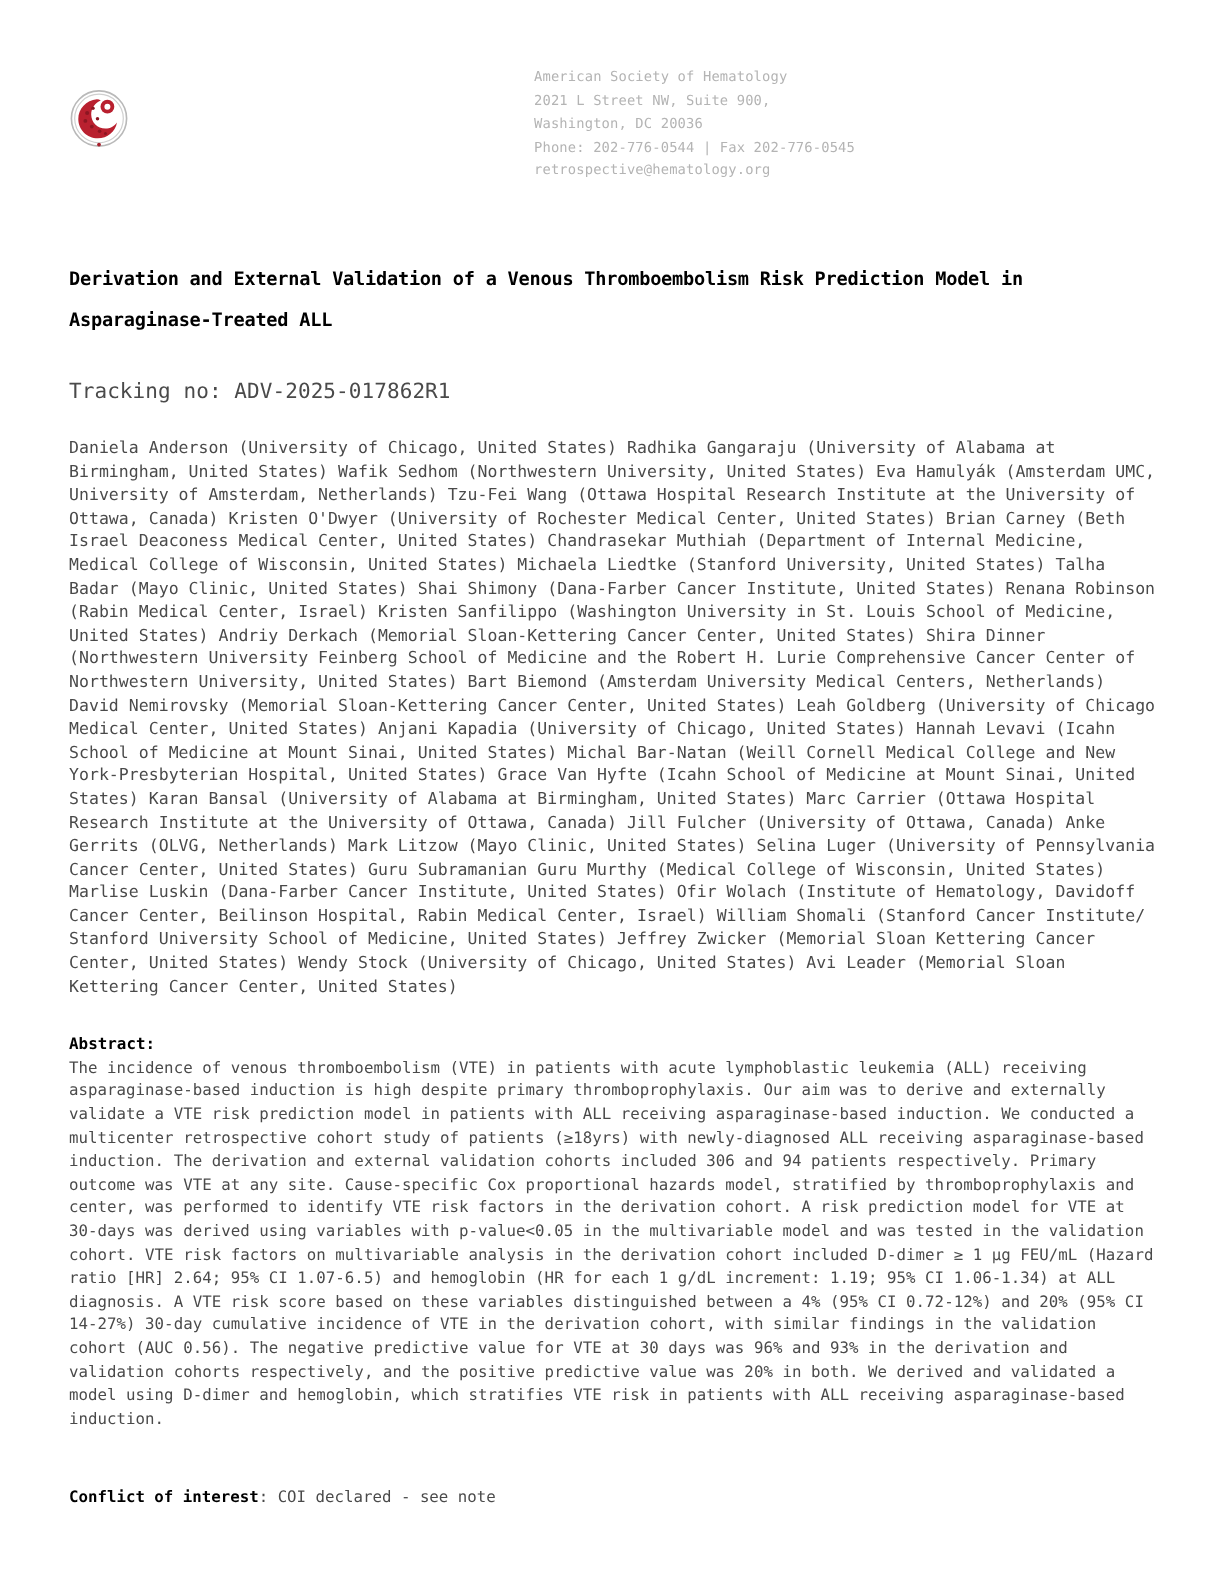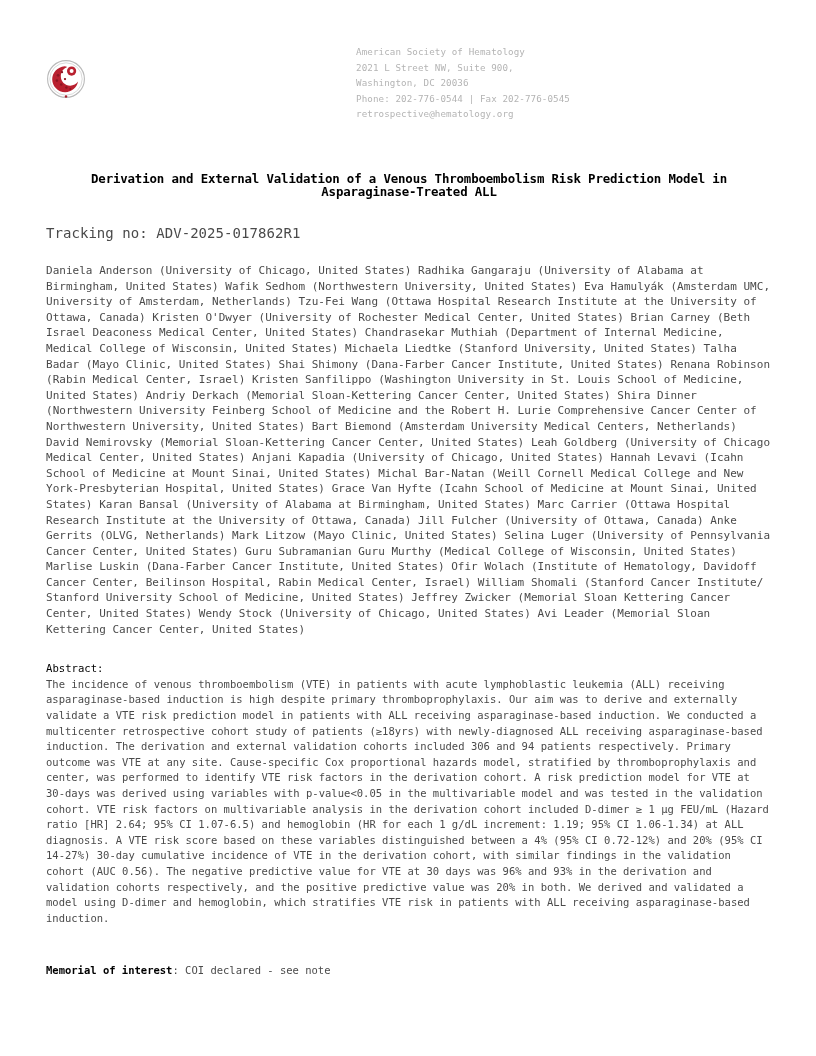--- a/index.html
+++ b/index.html
@@ -82,45 +82,44 @@
   .content {
     position: absolute;
     left: 46px;
     top: 172px;
     width: 726px;
   }
   .doc-title {
     font-weight: bold;
     color: #000000;
     font-size: 12.4px;
-    line-height: 13px;
+    line-height: 27px;
     letter-spacing: -0.15px;
     margin: 0;
-    text-align: center;
   }
   .tracking {
     color: #4a4a4a;
     font-size: 14px;
     line-height: 16px;
     margin-top: 27px;
     letter-spacing: 0.05px;
   }
   .authors {
     color: #4a4a4a;
     font-size: 11px;
     line-height: 15.6px;
     margin-top: 22px;
     text-align: left;
     letter-spacing: 0.02px;
   }
   .section {
     margin-top: 24px;
   }
   .section-label {
-    font-weight: normal;
+    font-weight: bold;
     color: #000000;
     font-size: 10.6px;
     line-height: 15.6px;
   }
   .abstract-body {
     color: #4a4a4a;
     font-size: 10.5px;
     line-height: 15.6px;
     letter-spacing: 0.02px;
   }
@@ -183,19 +182,19 @@
     <div class="tracking">Tracking no: ADV-2025-017862R1</div>
 
     <div class="authors">Daniela Anderson (University of Chicago, United States) Radhika Gangaraju (University of Alabama at Birmingham, United States) Wafik Sedhom (Northwestern University, United States) Eva Hamulyák (Amsterdam UMC, University of Amsterdam, Netherlands) Tzu-Fei Wang (Ottawa Hospital Research Institute at the University of Ottawa, Canada) Kristen O'Dwyer (University of Rochester Medical Center, United States) Brian Carney (Beth Israel Deaconess Medical Center, United States) Chandrasekar Muthiah (Department of Internal Medicine, Medical College of Wisconsin, United States) Michaela Liedtke (Stanford University, United States) Talha Badar (Mayo Clinic, United States) Shai Shimony (Dana-Farber Cancer Institute, United States) Renana Robinson (Rabin Medical Center, Israel) Kristen Sanfilippo (Washington University in St. Louis School of Medicine, United States) Andriy Derkach (Memorial Sloan-Kettering Cancer Center, United States) Shira Dinner (Northwestern University Feinberg School of Medicine and the Robert H. Lurie Comprehensive Cancer Center of Northwestern University, United States) Bart Biemond (Amsterdam University Medical Centers, Netherlands) David Nemirovsky (Memorial Sloan-Kettering Cancer Center, United States) Leah Goldberg (University of Chicago Medical Center, United States) Anjani Kapadia (University of Chicago, United States) Hannah Levavi (Icahn School of Medicine at Mount Sinai, United States) Michal Bar-Natan (Weill Cornell Medical College and New York-Presbyterian Hospital, United States) Grace Van Hyfte (Icahn School of Medicine at Mount Sinai, United States) Karan Bansal (University of Alabama at Birmingham, United States) Marc Carrier (Ottawa Hospital Research Institute at the University of Ottawa, Canada) Jill Fulcher (University of Ottawa, Canada) Anke Gerrits (OLVG, Netherlands) Mark Litzow (Mayo Clinic, United States) Selina Luger (University of Pennsylvania Cancer Center, United States) Guru Subramanian Guru Murthy (Medical College of Wisconsin, United States) Marlise Luskin (Dana-Farber Cancer Institute, United States) Ofir Wolach (Institute of Hematology, Davidoff Cancer Center, Beilinson Hospital, Rabin Medical Center, Israel) William Shomali (Stanford Cancer Institute/ Stanford University School of Medicine, United States) Jeffrey Zwicker (Memorial Sloan Kettering Cancer Center, United States) Wendy Stock (University of Chicago, United States) Avi Leader (Memorial Sloan Kettering Cancer Center, United States)</div>
 
     <div class="section">
       <div class="section-label">Abstract:</div>
       <div class="abstract-body">The incidence of venous thromboembolism (VTE) in patients with acute lymphoblastic leukemia (ALL) receiving asparaginase-based induction is high despite primary thromboprophylaxis. Our aim was to derive and externally validate a VTE risk prediction model in patients with ALL receiving asparaginase-based induction. We conducted a multicenter retrospective cohort study of patients (≥18yrs) with newly-diagnosed ALL receiving asparaginase-based induction. The derivation and external validation cohorts included 306 and 94 patients respectively. Primary outcome was VTE at any site. Cause-specific Cox proportional hazards model, stratified by thromboprophylaxis and center, was performed to identify VTE risk factors in the derivation cohort. A risk prediction model for VTE at 30-days was derived using variables with p-value&lt;0.05 in the multivariable model and was tested in the validation cohort. VTE risk factors on multivariable analysis in the derivation cohort included D-dimer ≥ 1 µg FEU/mL (Hazard ratio [HR] 2.64; 95% CI 1.07-6.5) and hemoglobin (HR for each 1 g/dL increment: 1.19; 95% CI 1.06-1.34) at ALL diagnosis. A VTE risk score based on these variables distinguished between a 4% (95% CI 0.72-12%) and 20% (95% CI 14-27%) 30-day cumulative incidence of VTE in the derivation cohort, with similar findings in the validation cohort (AUC 0.56). The negative predictive value for VTE at 30 days was 96% and 93% in the derivation and validation cohorts respectively, and the positive predictive value was 20% in both. We derived and validated a model using D-dimer and hemoglobin, which stratifies VTE risk in patients with ALL receiving asparaginase-based induction.</div>
     </div>
 
     <div class="coi">
-      <span class="coi-label">Memorial of interest</span><span class="coi-value">:</span>
+      <span class="coi-label">Conflict of interest</span><span class="coi-value">:</span>
       <span class="coi-value">COI declared - see note</span>
     </div>
 
   </div>
 
 </div>
 
 </body></html>

